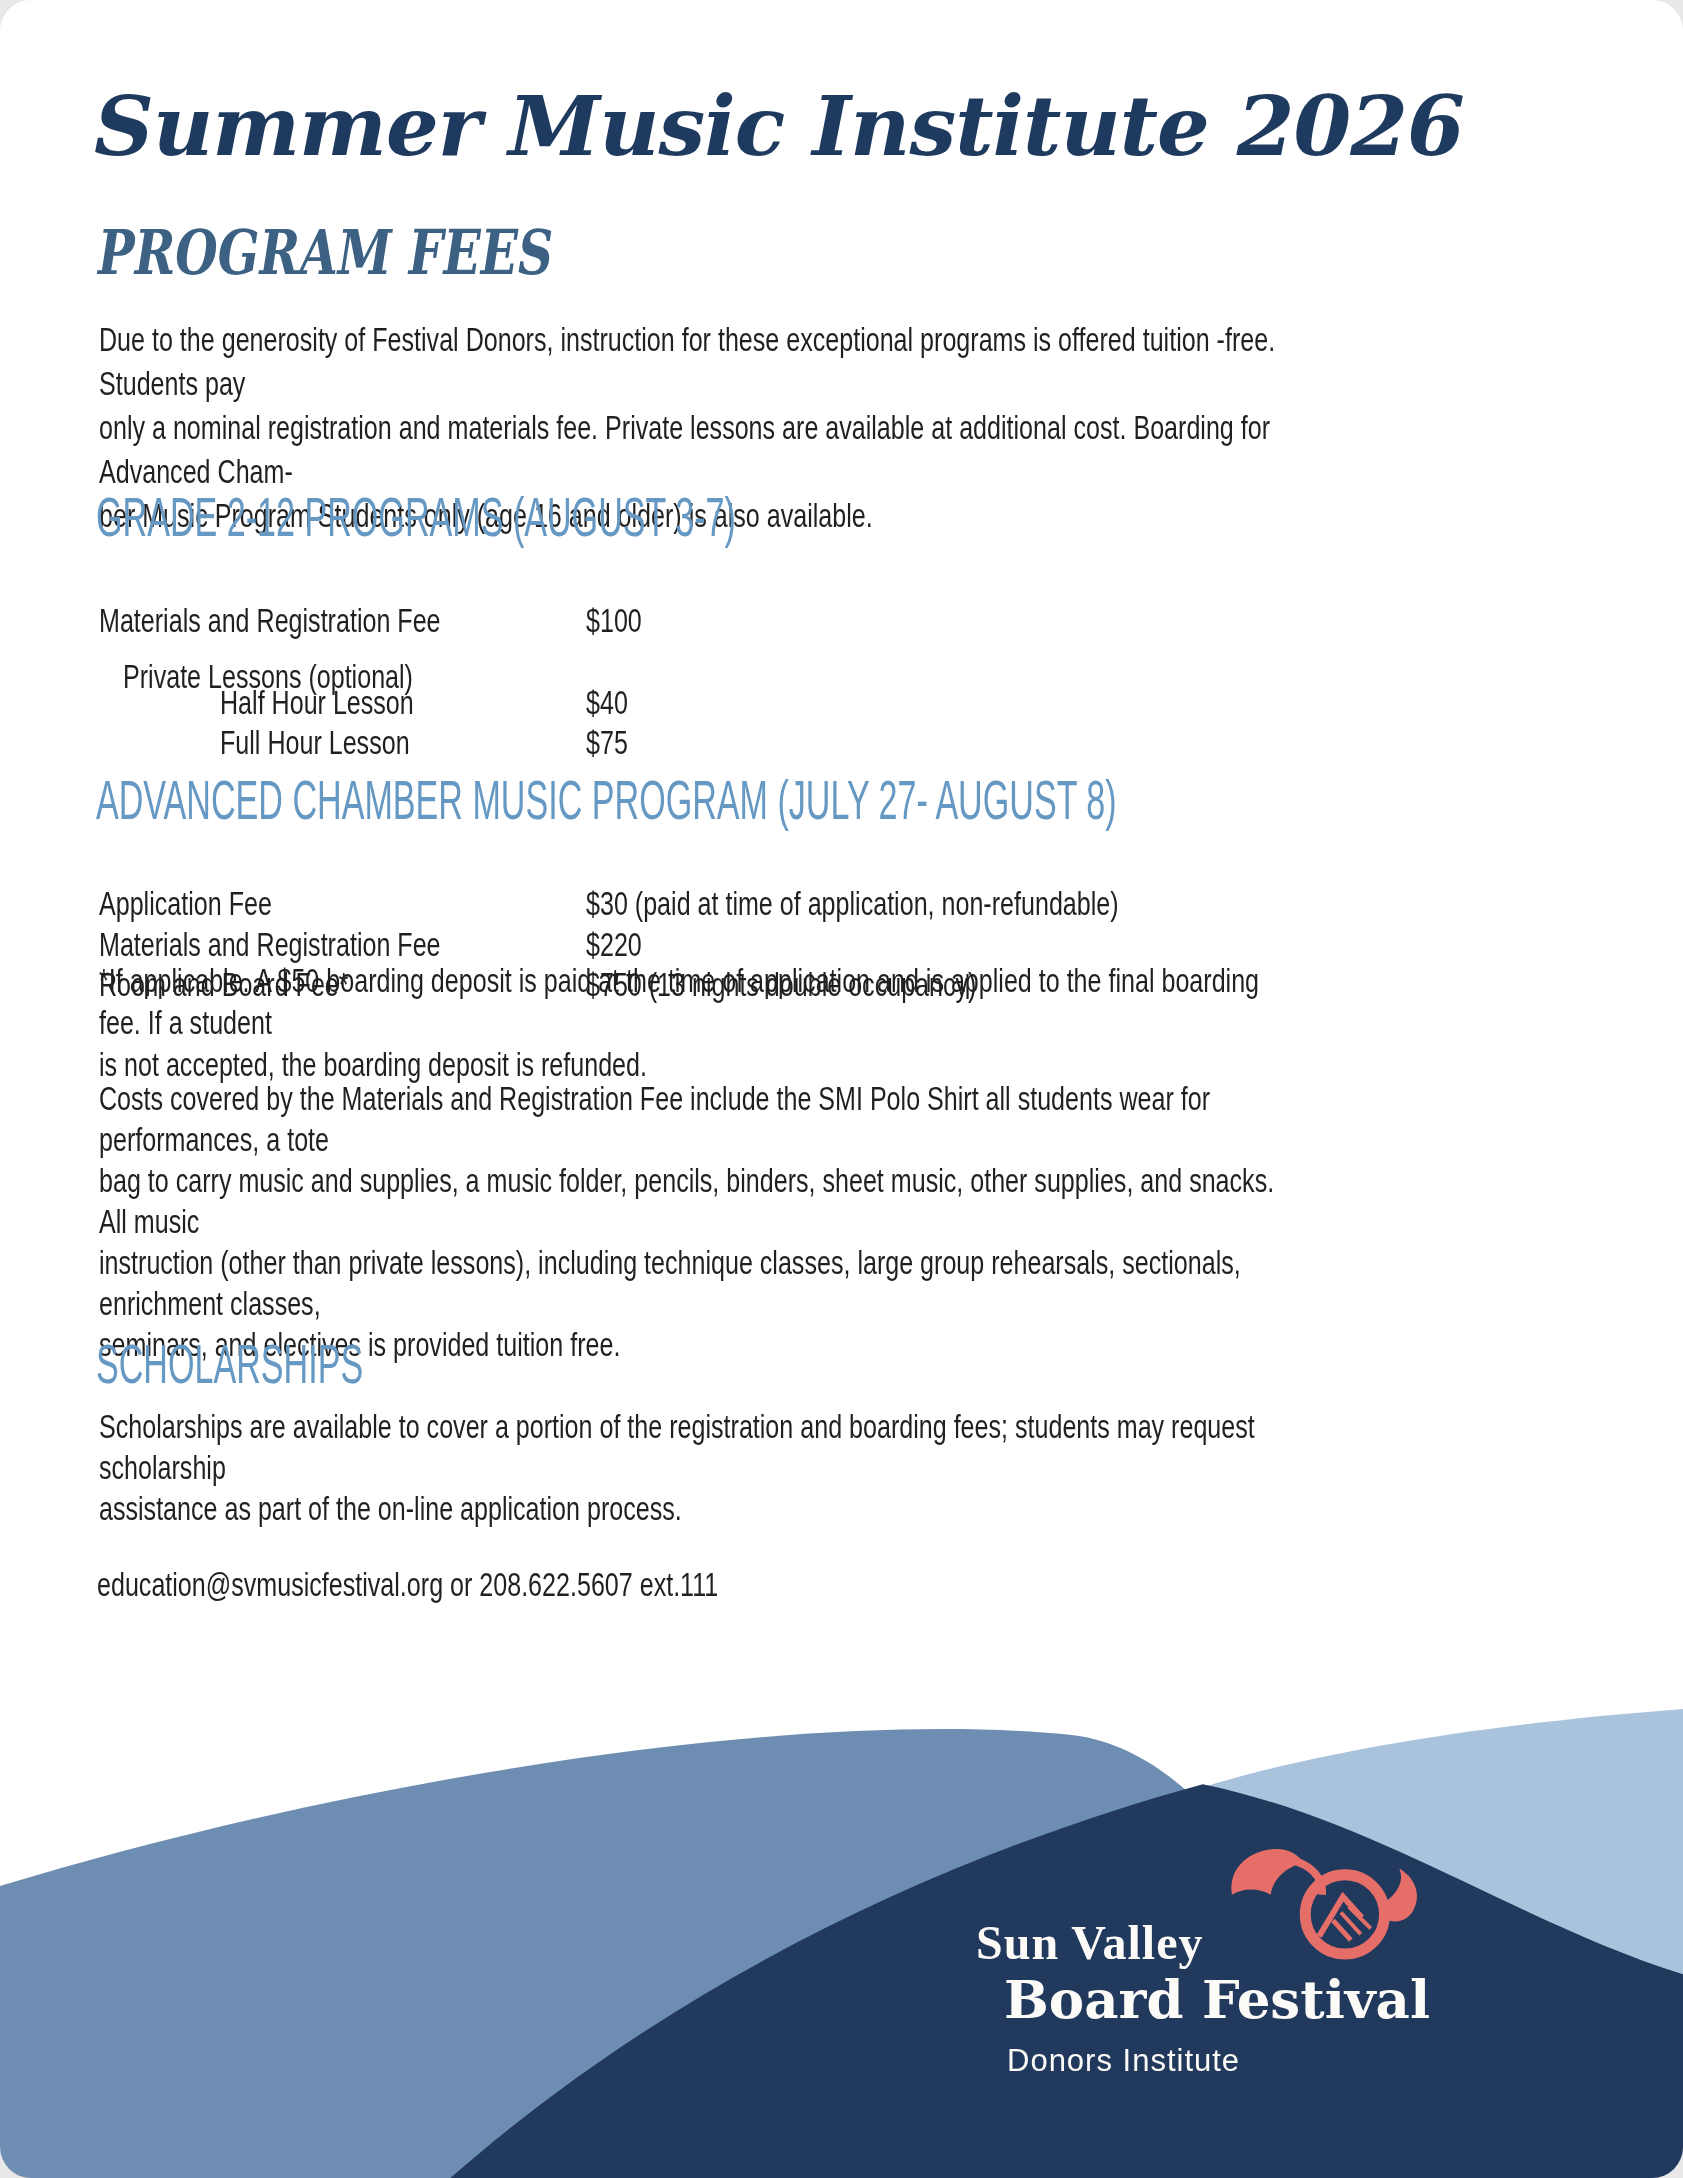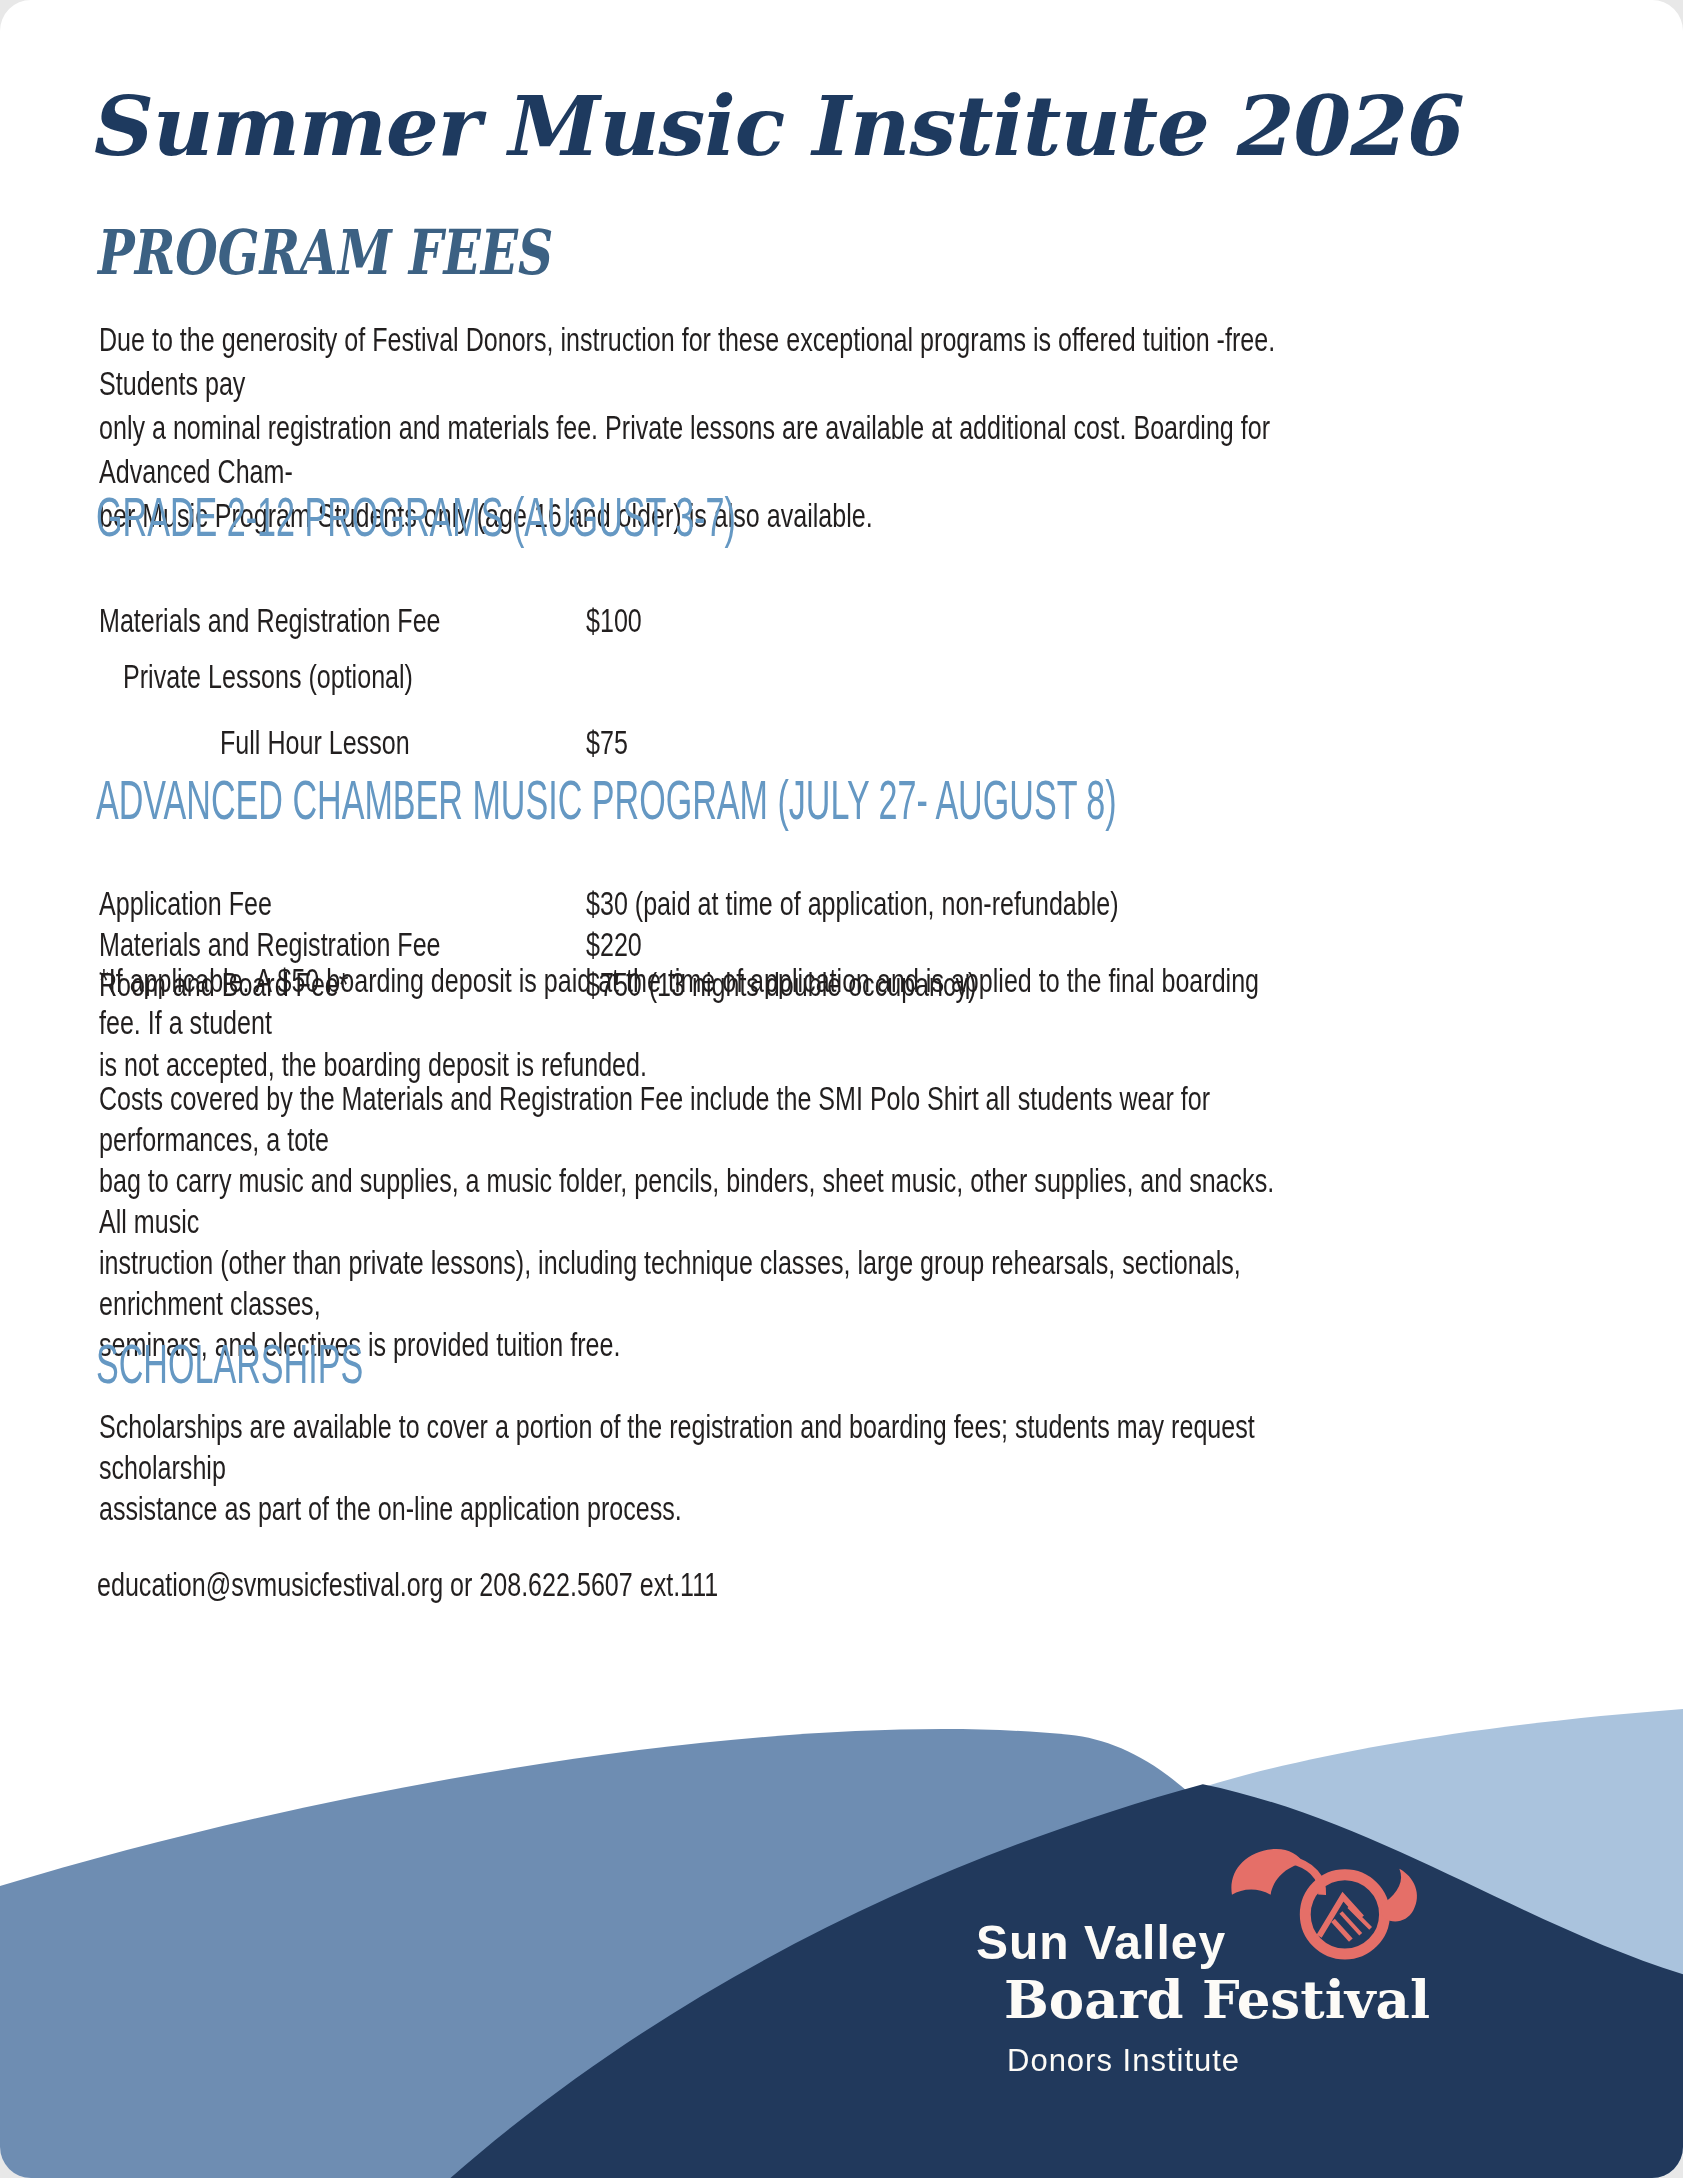--- a/index.html
+++ b/index.html
@@ -82,21 +82,21 @@
     white-space:pre;
   }
 
   
   .footer-art{left:0;top:1614px;width:1683px;height:564px;}
 
   
   .logo-horn{left:1226px;top:1845px;width:213px;height:127px;}
   .logo-line1{
     left:976px;top:1917px;
-    font-family:Liberation Sans, sans-serif;font-weight:bold;
+    font-family:Liberation Serif, serif;font-weight:bold;
     font-size:48px;line-height:51px;letter-spacing:1px;
     color:#fdfbf7;white-space:pre;
   }
   .logo-line2{
     left:1004px;top:1971px;
     font-family:"DejaVu Serif",serif;font-weight:bold;
     font-size:53px;line-height:57px;
     color:#fdfbf7;white-space:pre;
   }
   .logo-line3{
@@ -119,20 +119,24 @@
 
   <div class="abs section-heading" style="left:96px;top:490px;">GRADE 2-12 PROGRAMS (AUGUST 3-7)</div>
   <div class="abs fee-table" style="top:560px;width:1485px;height:158px;">
     <div class="fee-row" style="top:0px;width:1485px;">
       <span class="fee-label">Materials and Registration Fee</span>
       <span class="fee-value">$100</span>
     </div>
     <div class="fee-row" style="top:56px;width:1485px;">
       <span class="fee-label ind1">Private Lessons (optional)</span>
       <span class="fee-value"></span>
+    </div>
+    <div class="fee-row" style="top:82px;width:1485px;">
+      <span class="fee-label ind2">Half Hour Lesson</span>
+      <span class="fee-value">$40</span>
     </div>
     <div class="fee-row" style="top:122px;width:1485px;">
       <span class="fee-label ind2">Full Hour Lesson</span>
       <span class="fee-value">$75</span>
     </div>
   </div>
 
   <div class="abs section-heading" style="left:96px;top:773px;">ADVANCED CHAMBER MUSIC PROGRAM (JULY 27- AUGUST 8)</div>
   <div class="abs fee-table" style="top:843px;width:1485px;height:119px;">
     <div class="fee-row" style="top:0px;width:1485px;">

